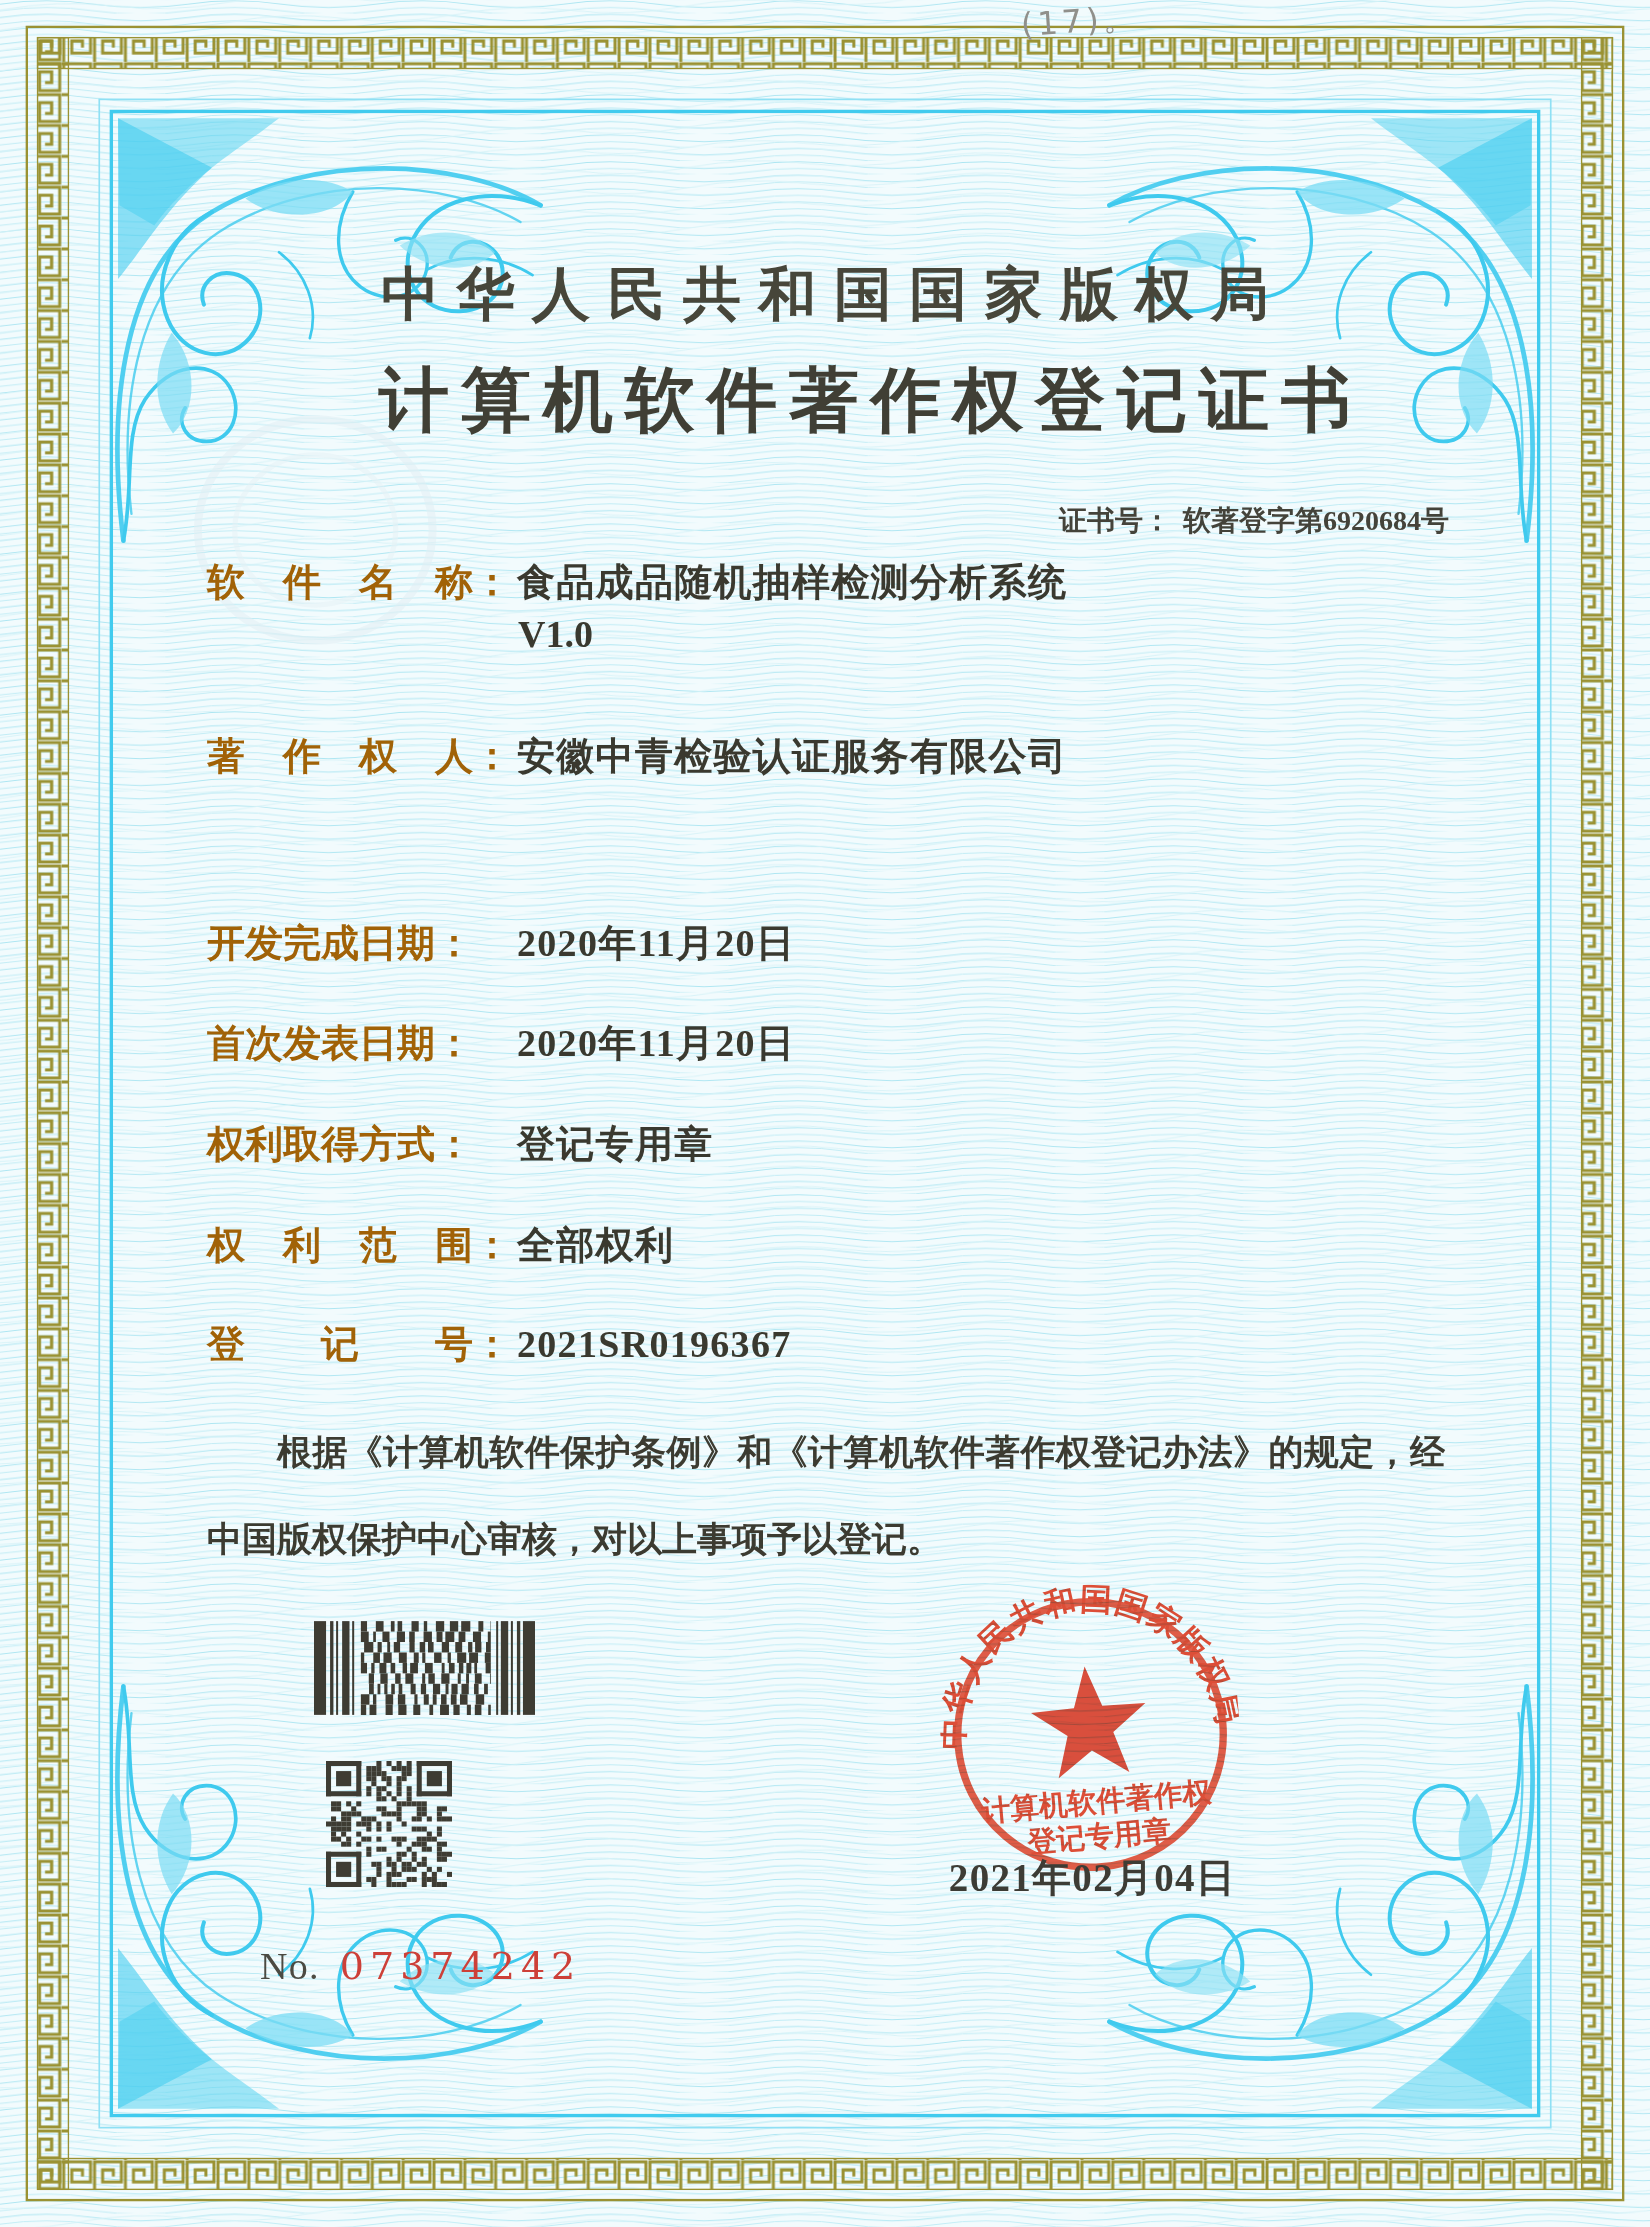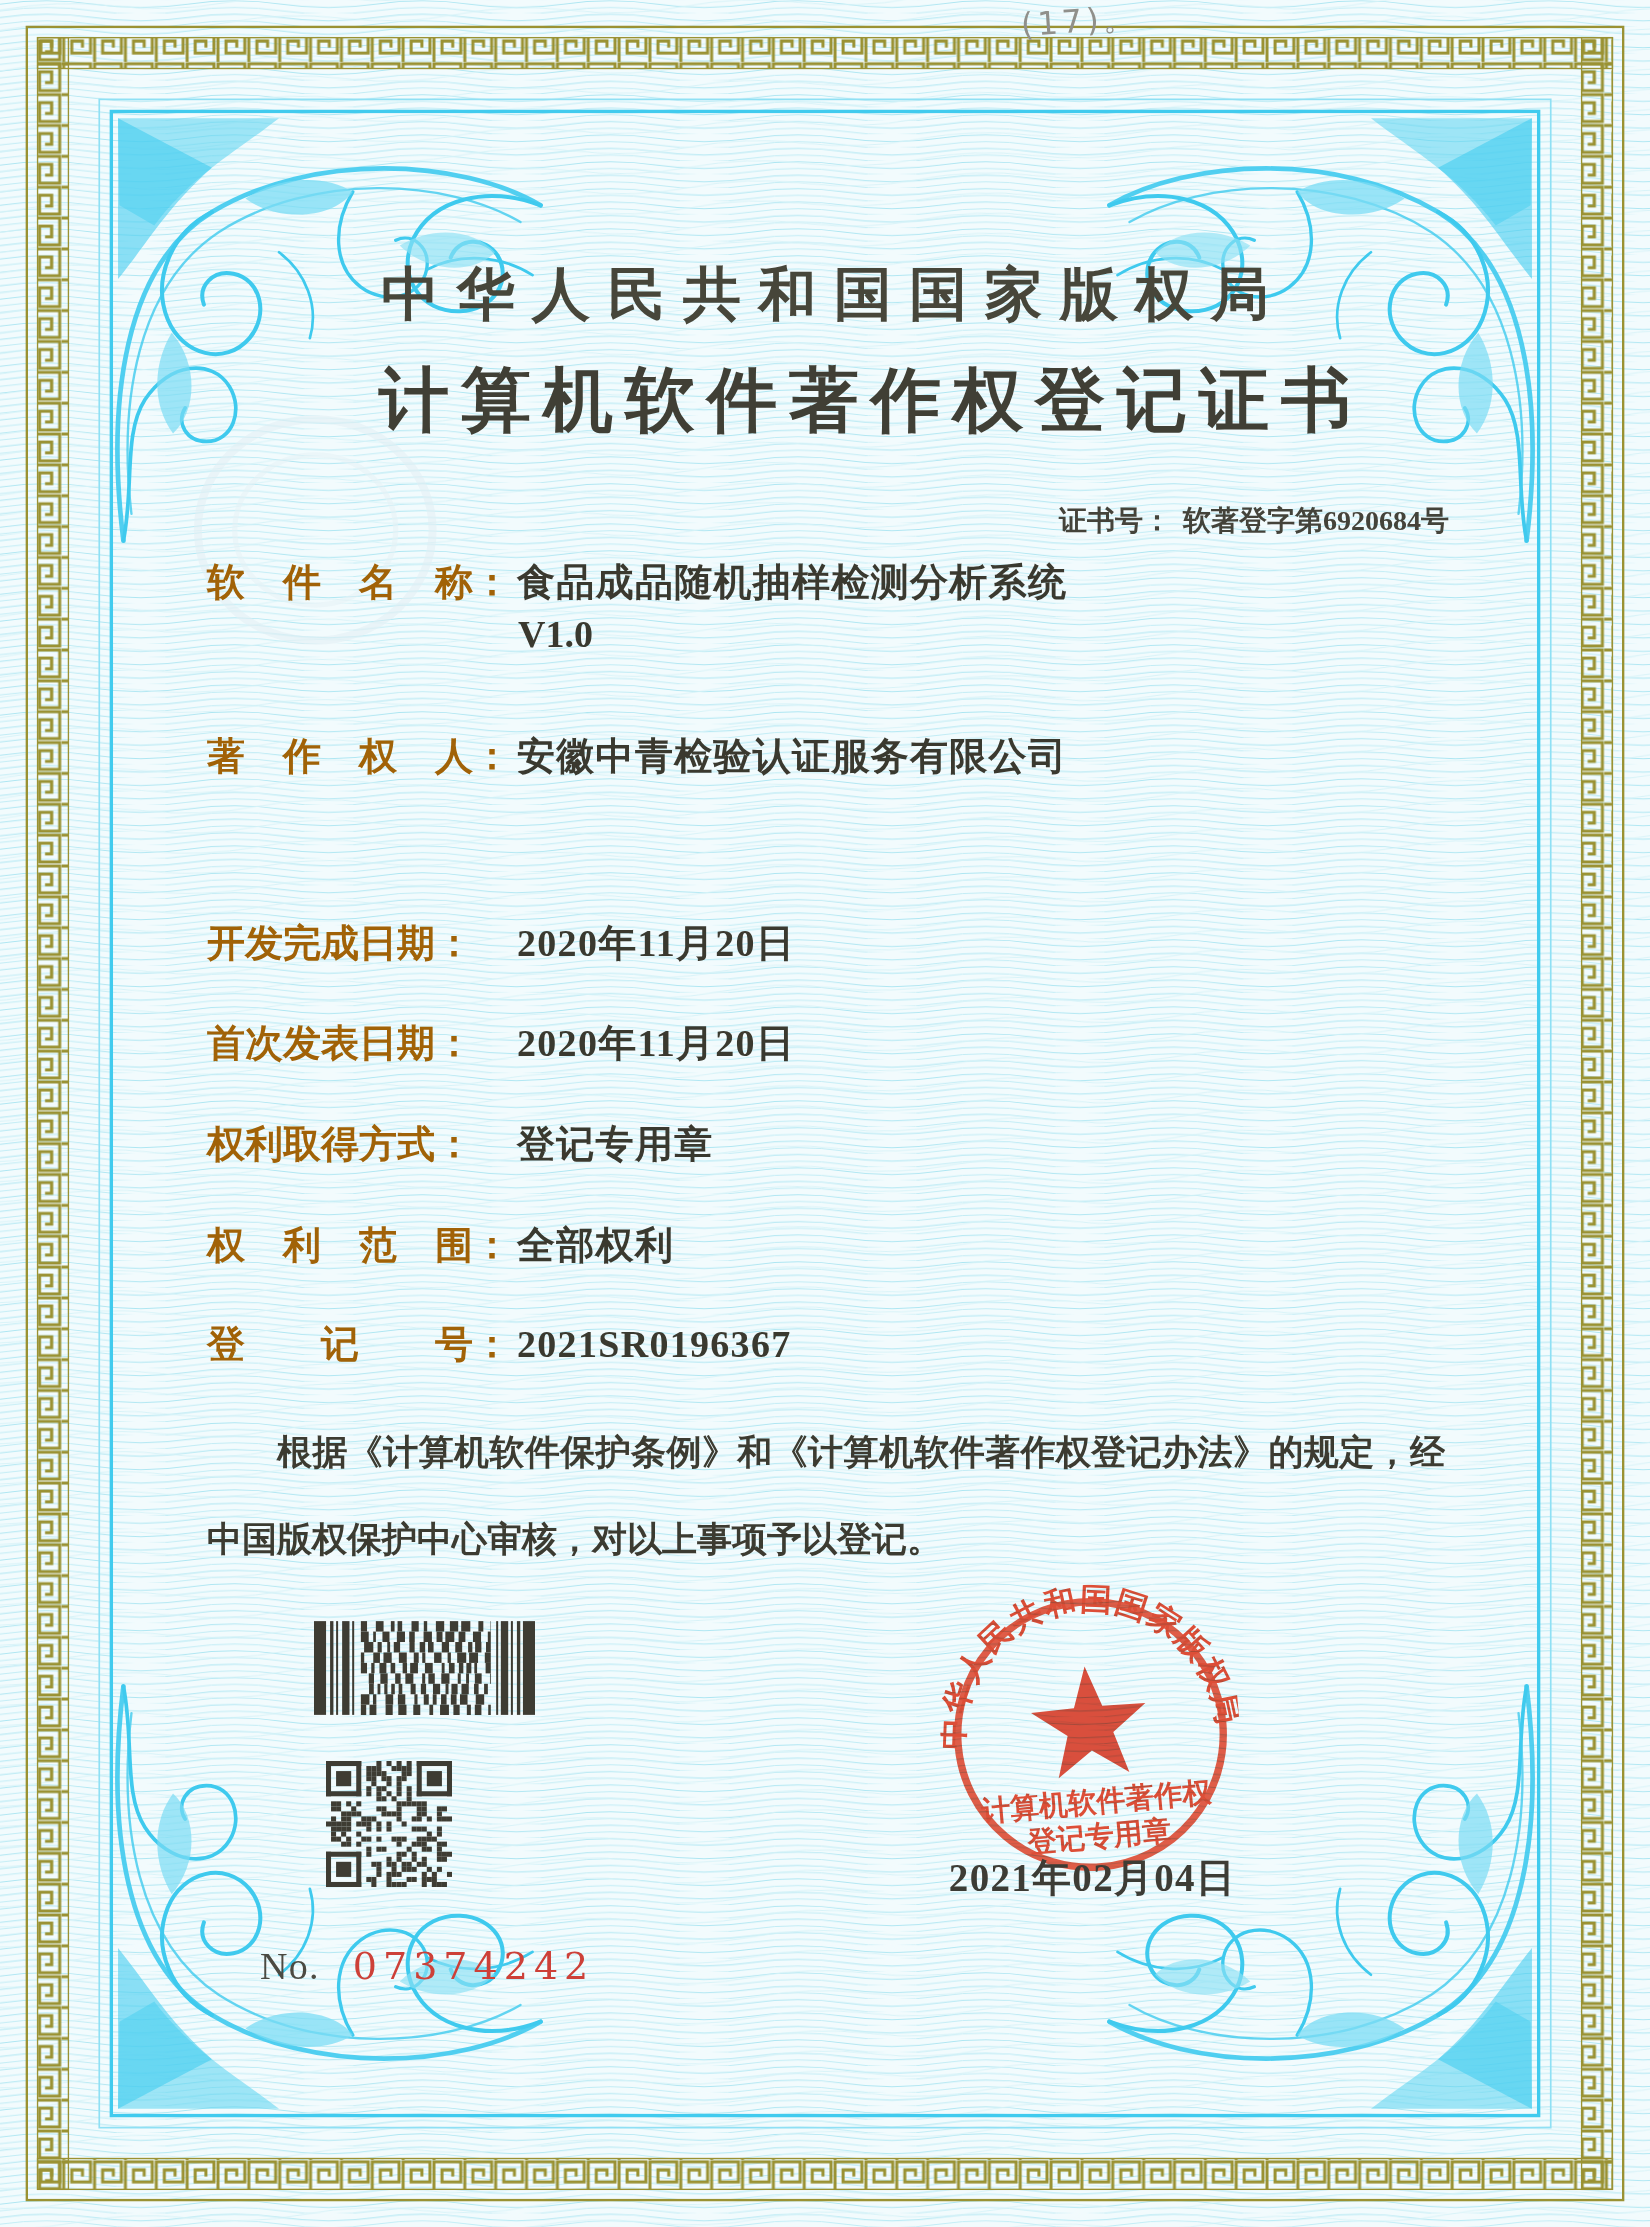--- a/index.html
+++ b/index.html
@@ -41,21 +41,21 @@
     white-space:pre;
   }
   .fvalue2{left:518px;font-size:38px;font-weight:bold;color:#3a392f;}
   
   .statement{
     left:207px;top:1409px;width:1238px;
     font-size:35px;line-height:87px;color:#3c3b31;font-weight:bold;
     text-align:justify;text-indent:70px;
   }
   
-  .serial-row{left:260px;top:1944px;display:flex;gap:33px;align-items:center;}
+  .serial-row{left:260px;top:1944px;display:flex;gap:20px;align-items:center;}
   .serial-label{font-size:38px;color:#4b4a42;letter-spacing:1.3px;}
   .serial-number{
     font-size:38px;color:#cd4038;letter-spacing:6px;
     font-family:"DejaVu Serif","Liberation Serif",serif;
   }
   
   .seal-box{left:941px;top:1585px;width:299px;height:299px;transform:rotate(-5deg);mix-blend-mode:multiply;opacity:.95;}
   .issue-date{
     left:938px;top:1844px;width:309px;text-align:center;
     font-size:39px;color:#3d3c35;letter-spacing:1.3px;font-weight:bold;margin-top:7px;

